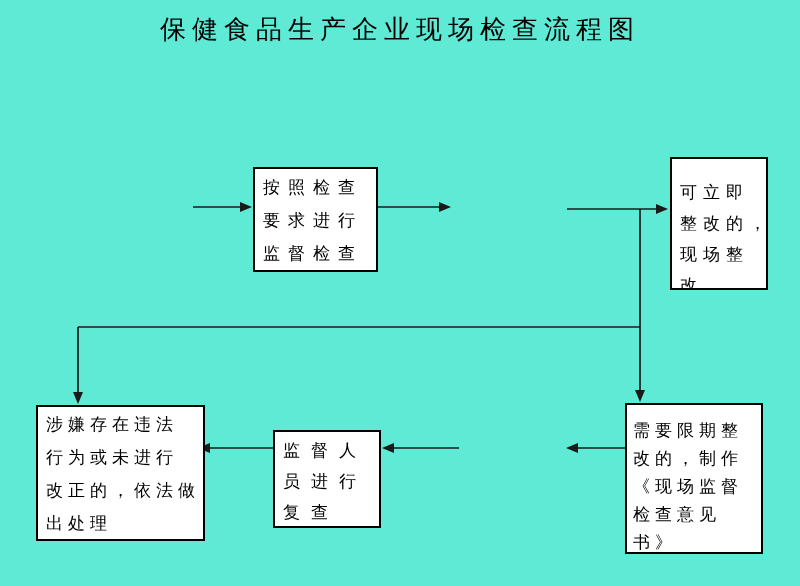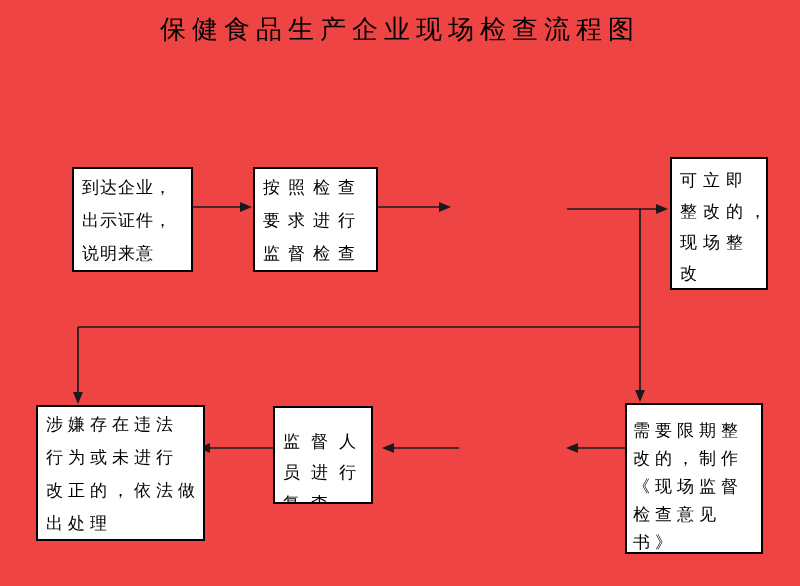--- a/index.html
+++ b/index.html
@@ -4,21 +4,21 @@
 <style>
   html, body { margin: 0; padding: 0; background: #ffffff; }
   body {
     font-family: "Liberation Serif", "DejaVu Serif", serif;
     color: #000;
   }
   .stage {
     position: relative;
     width: 800px;
     height: 586px;
-    background: #ef4444;
+    background: #5eead4;
     overflow: hidden;
   }
   .page-title {
     position: absolute;
     top: 12px;
     left: 0;
     width: 100%;
     text-align: center;
     font-size: 26px;
     letter-spacing: 6px;
@@ -36,24 +36,24 @@
     box-sizing: border-box;
     border: 2px solid #000;
     background: #fff;
     font-size: 17px;
     white-space: pre;
     overflow: hidden;
   }
   .b1 { left: 72px;  top: 167px; width: 121px; height: 105px; line-height: 33px; letter-spacing: 1px;  padding: 2px 8px; }
   .b2 { left: 253px; top: 167px; width: 125px; height: 105px; line-height: 33px; letter-spacing: 8px;  padding: 2px 8px; }
   .b3 { left: 452px; top: 167px; width: 115px; height: 103px; line-height: 33px; letter-spacing: 5px;  padding: 2px 8px; }
-  .b4 { left: 670px; top: 157px; width: 98px;  height: 133px; line-height: 31px; letter-spacing: 6px;  padding: 6px 8px; }
+  .b4 { left: 670px; top: 157px; width: 98px;  height: 133px; line-height: 31px; letter-spacing: 6px;  padding: 18px 8px; }
   .b5 { left: 625px; top: 403px; width: 138px; height: 151px; line-height: 28px; letter-spacing: 5px;  padding: 12px 6px; }
   .b6 { left: 459px; top: 406px; width: 106px; height: 98px;  line-height: 34px; letter-spacing: 12px; padding: 6px 8px; }
-  .b7 { left: 273px; top: 406px; width: 100px; height: 98px;  line-height: 31px; letter-spacing: 11px; padding: 18px 8px; }
+  .b7 { left: 273px; top: 430px; width: 108px; height: 98px;  line-height: 31px; letter-spacing: 11px; padding: 3px 8px; }
   .b8 { left: 36px;  top: 405px; width: 169px; height: 136px; line-height: 33px; letter-spacing: 5px;  padding: 1px 8px; }
 </style>
 </head>
 <body>
 
 <div class="stage">
 
   <div class="page-title">保健食品生产企业现场检查流程图</div>
 
   <svg class="connectors" viewBox="0 0 800 586" xmlns="http://www.w3.org/2000/svg">
@@ -68,23 +68,20 @@
       <line x1="567" y1="209" x2="666" y2="209" marker-end="url(#ah)"></line>
       <line x1="640" y1="209" x2="640" y2="400" marker-end="url(#ah)"></line>
       <line x1="640" y1="327" x2="78" y2="327"></line>
       <line x1="78" y1="327" x2="78" y2="402" marker-end="url(#ah)"></line>
       <line x1="625" y1="448" x2="568" y2="448" marker-end="url(#ah)"></line>
       <line x1="459" y1="448" x2="384" y2="448" marker-end="url(#ah)"></line>
       <line x1="273" y1="448" x2="200" y2="448" marker-end="url(#ah)"></line>
     </g>
   </svg>
 
-  <div class="fbox b1">到达企业，
-出示证件，
-说明来意</div>
 
   <div class="fbox b2">按照检查
 要求进行
 监督检查</div>
 
 
   <div class="fbox b4">可立即
 整改的，
 现场整
 改</div>

